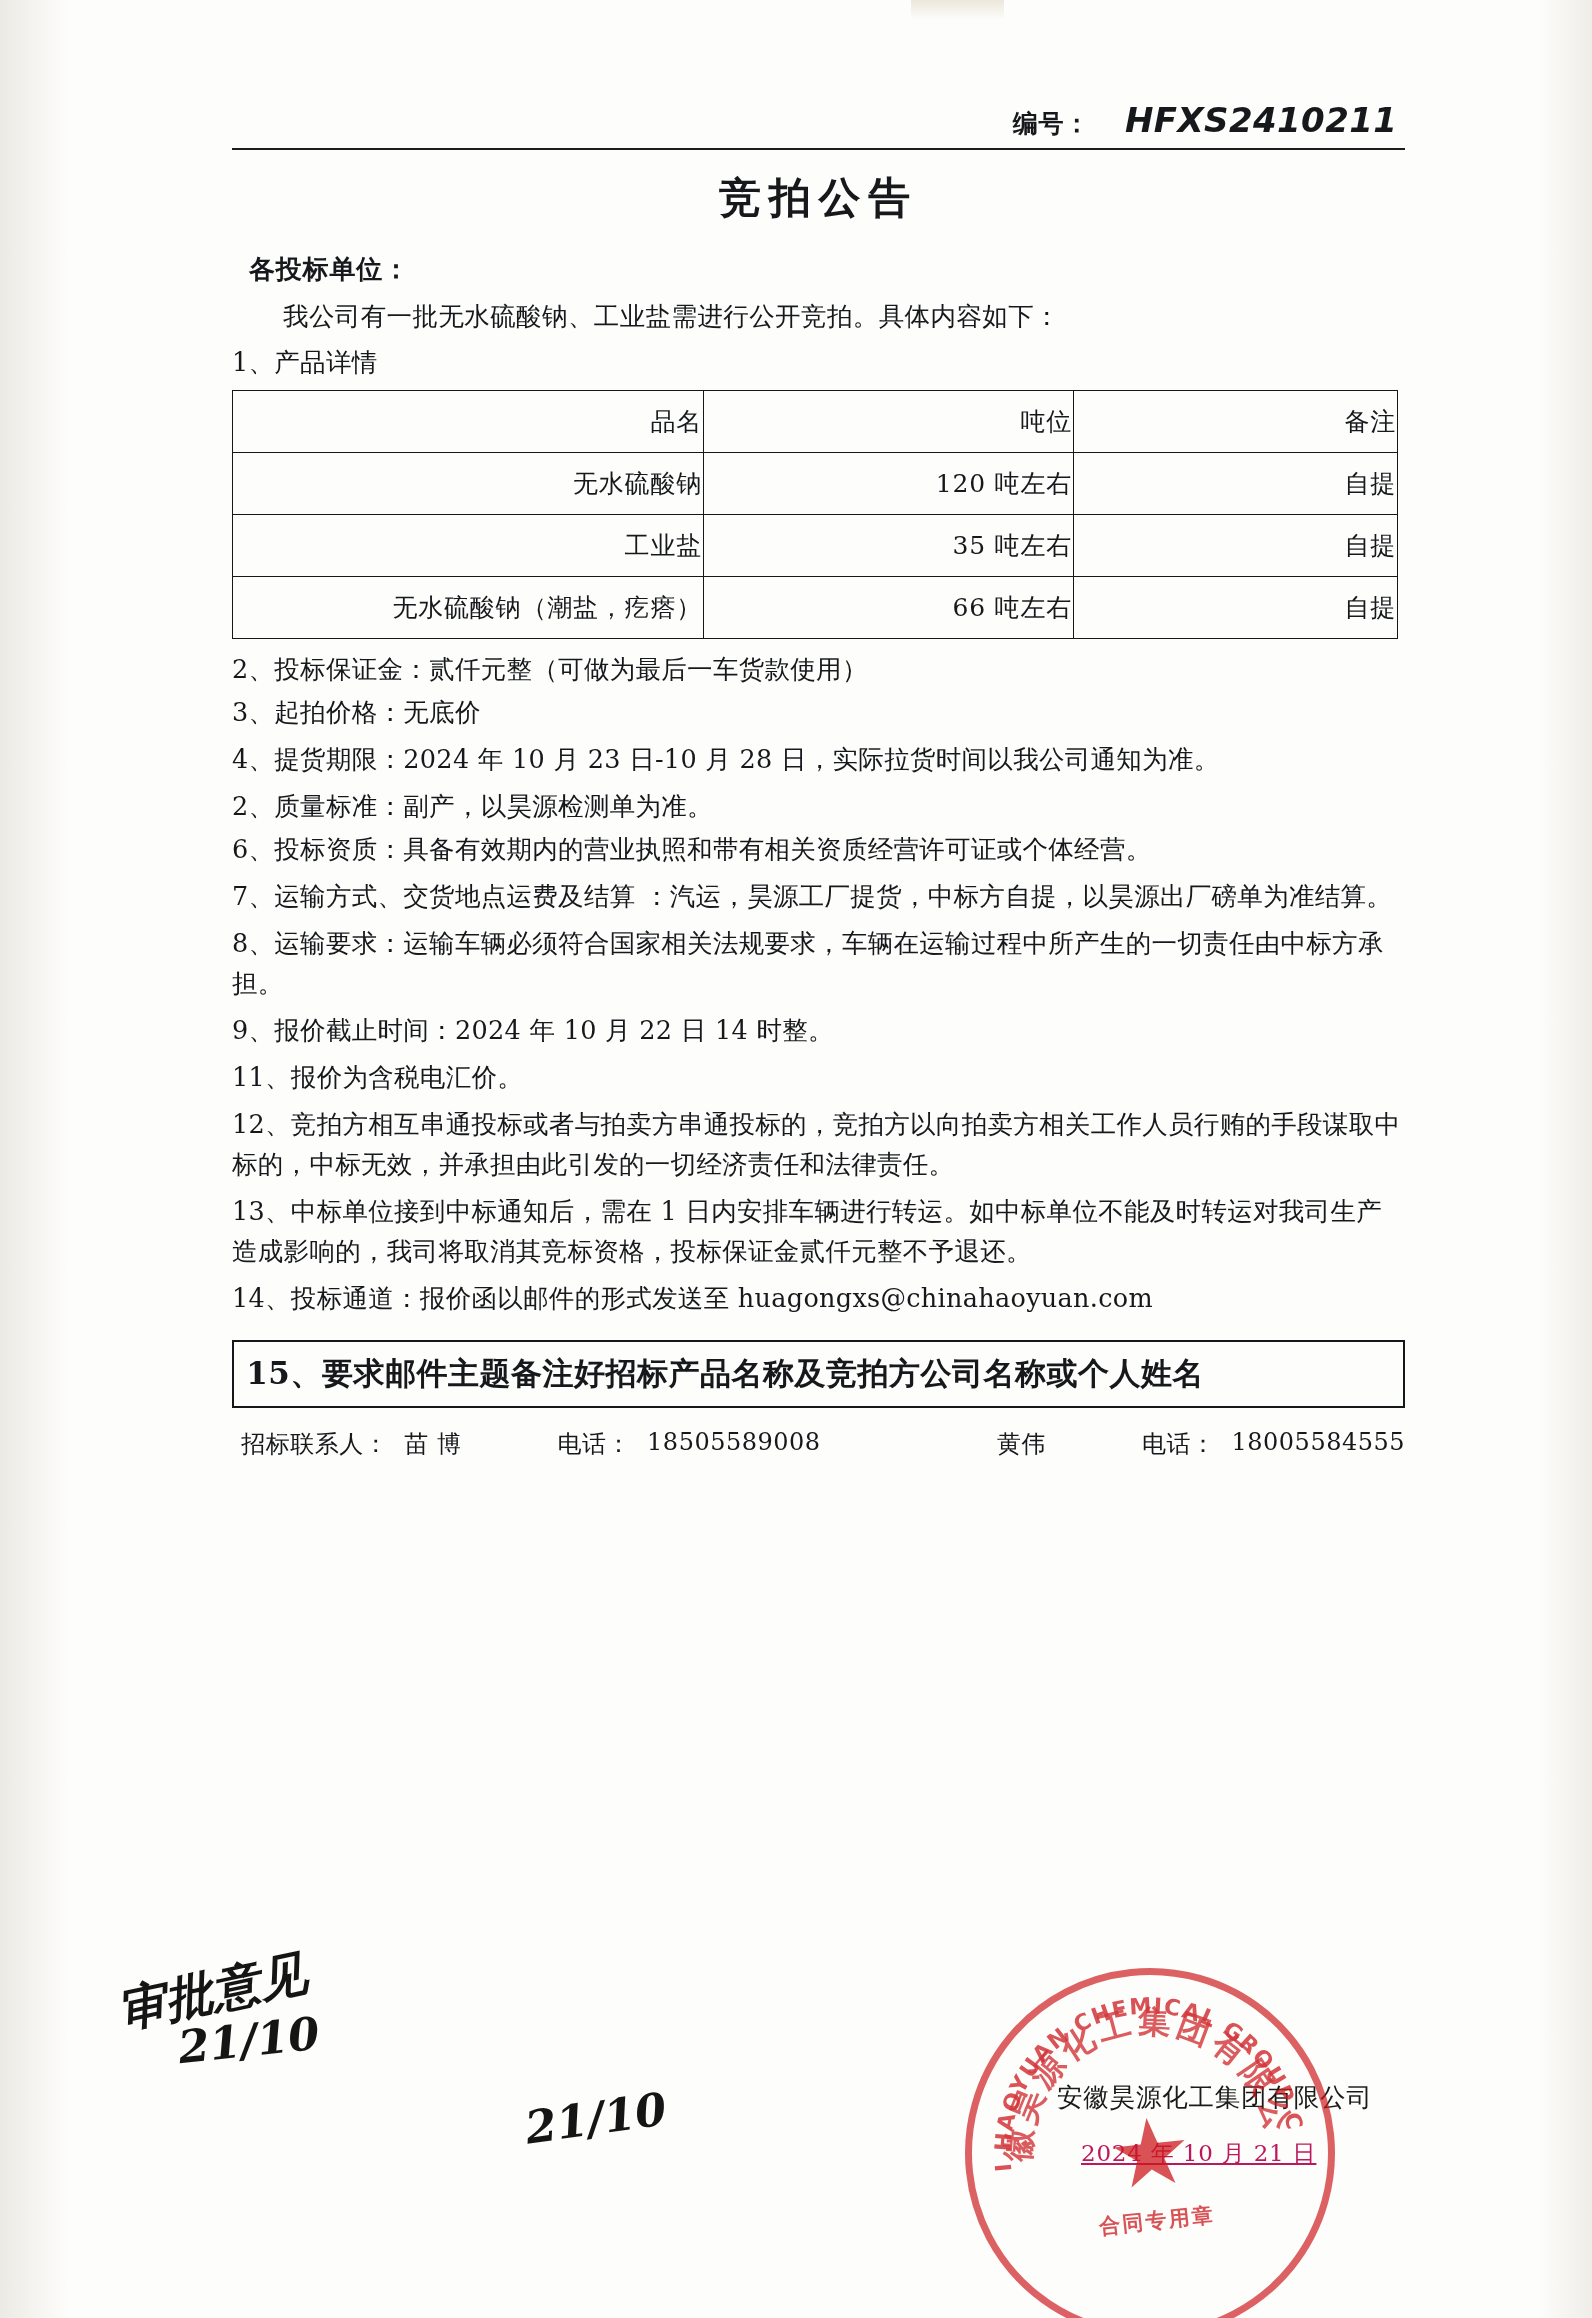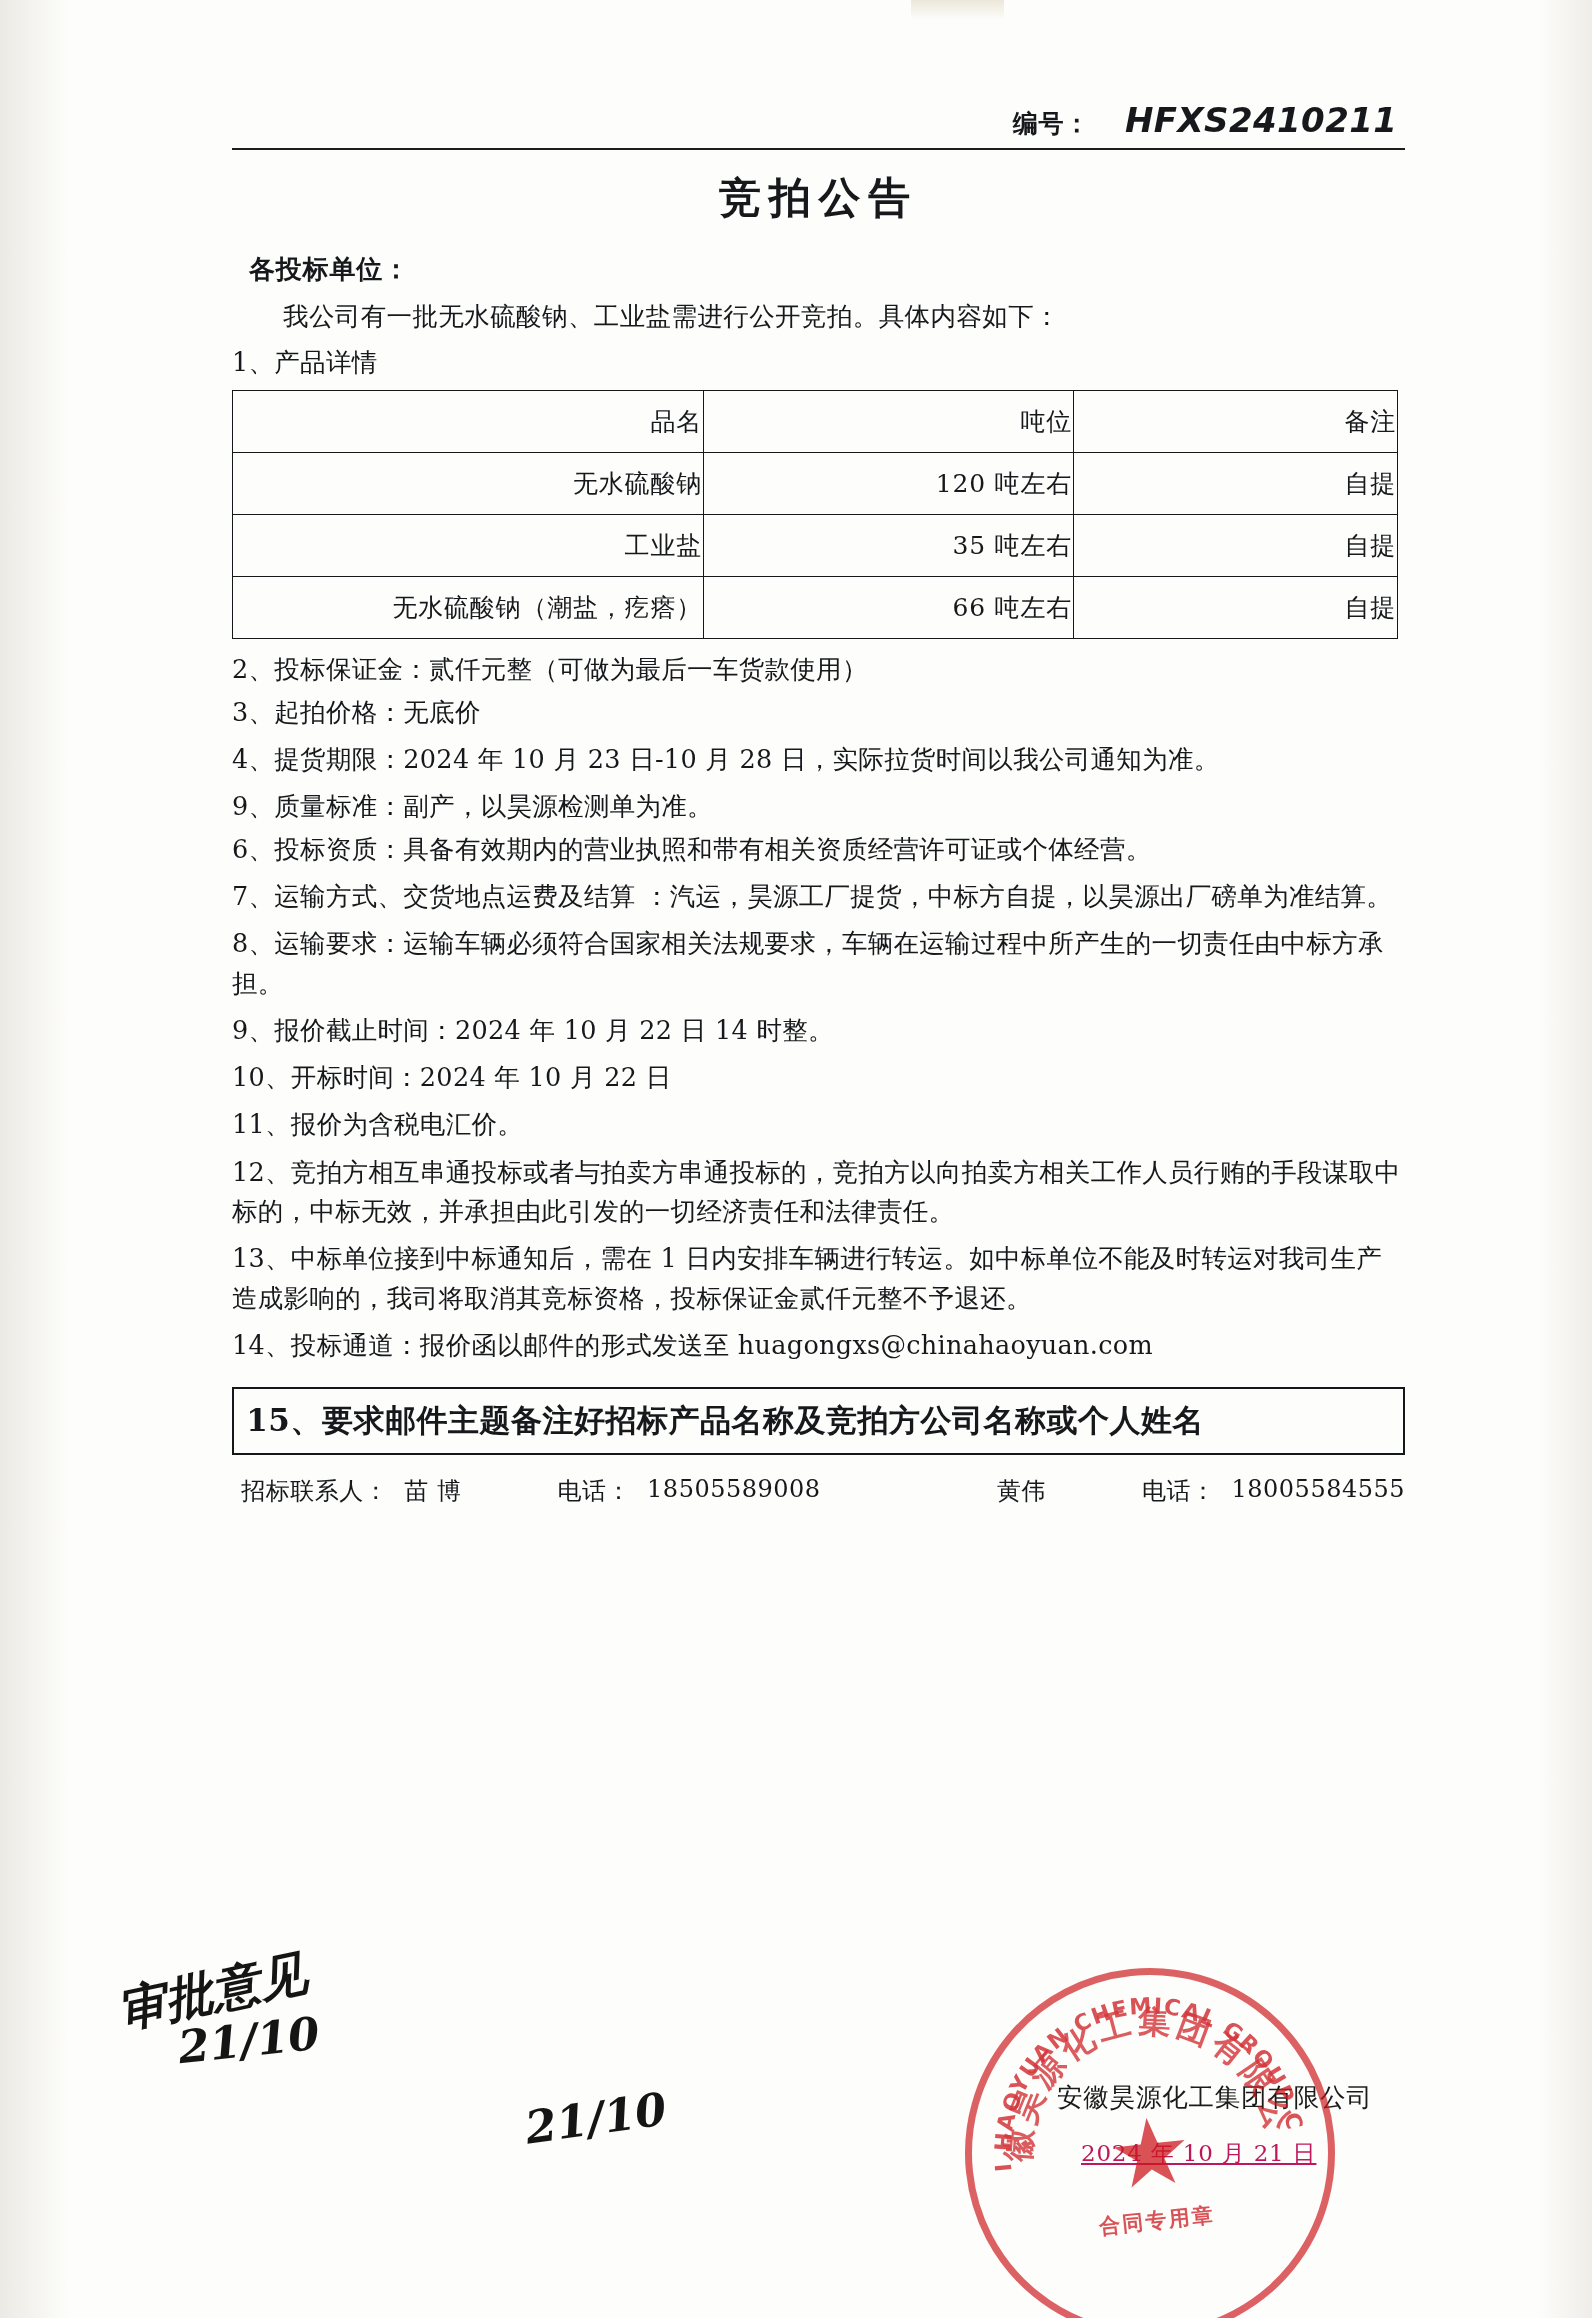--- a/index.html
+++ b/index.html
@@ -318,26 +318,25 @@
           <td>无水硫酸钠（潮盐，疙瘩）</td>
           <td>66 吨左右</td>
           <td>自提</td>
         </tr>
       </tbody>
     </table>
 
     <div class="clause tight">2、投标保证金：贰仟元整（可做为最后一车货款使用）</div>
     <div class="clause tight">3、起拍价格：无底价</div>
     <div class="clause">4、提货期限：2024 年 10 月 23 日-10 月 28 日，实际拉货时间以我公司通知为准。</div>
-    <div class="clause tight">9、质量标准：副产，以昊源检测单为准。</div>
+    <div class="clause tight">2、质量标准：副产，以昊源检测单为准。</div>
     <div class="clause tight">6、投标资质：具备有效期内的营业执照和带有相关资质经营许可证或个体经营。</div>
     <div class="clause">7、运输方式、交货地点运费及结算 ：汽运，昊源工厂提货，中标方自提，以昊源出厂磅单为准结算。</div>
     <div class="clause">8、运输要求：运输车辆必须符合国家相关法规要求，车辆在运输过程中所产生的一切责任由中标方承担。</div>
     <div class="clause">9、报价截止时间：2024 年 10 月 22 日 14 时整。</div>
-    <div class="clause">10、开标时间：2024 年 10 月 22 日</div>
     <div class="clause">11、报价为含税电汇价。</div>
     <div class="clause">12、竞拍方相互串通投标或者与拍卖方串通投标的，竞拍方以向拍卖方相关工作人员行贿的手段谋取中标的，中标无效，并承担由此引发的一切经济责任和法律责任。</div>
     <div class="clause">13、中标单位接到中标通知后，需在 1 日内安排车辆进行转运。如中标单位不能及时转运对我司生产造成影响的，我司将取消其竞标资格，投标保证金贰仟元整不予退还。</div>
     <div class="clause email">14、投标通道：报价函以邮件的形式发送至 huagongxs@chinahaoyuan.com</div>
 
     <div class="boxed-clause">15、要求邮件主题备注好招标产品名称及竞拍方公司名称或个人姓名</div>
 
     <div class="contacts">
       <span class="contact-block">招标联系人：</span>
       <span class="contact-block">苗 博</span>

